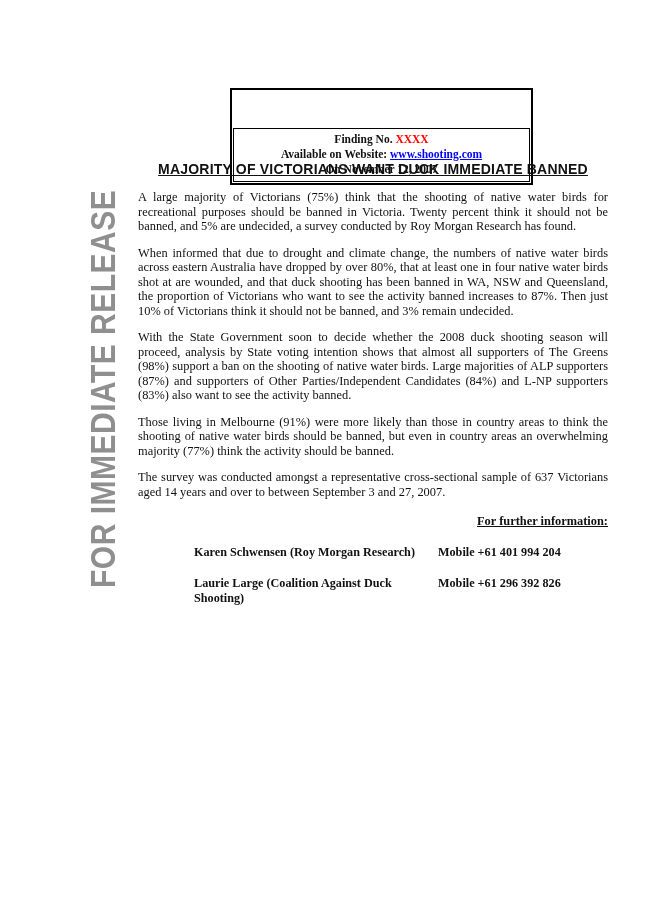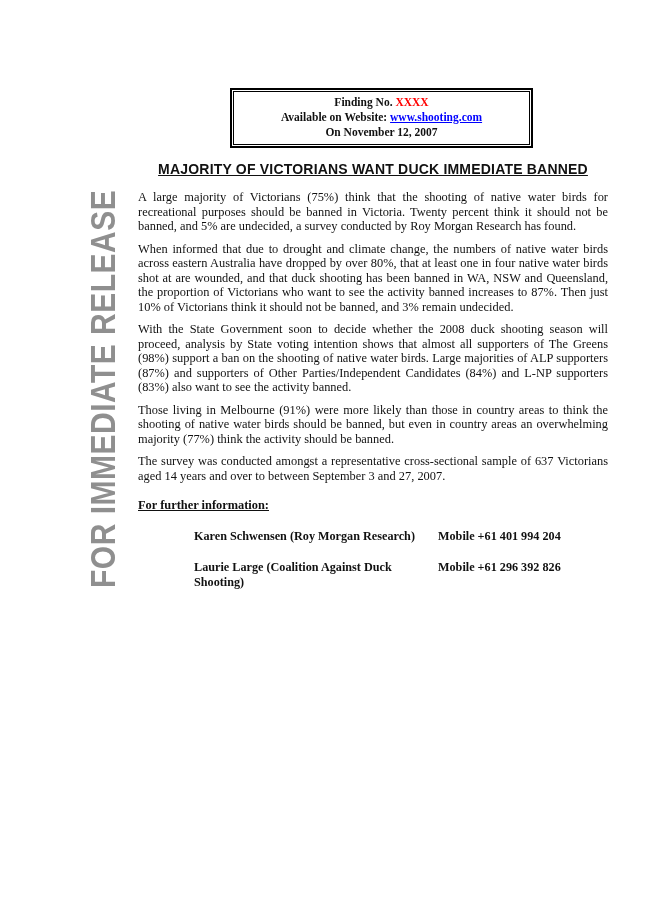--- a/index.html
+++ b/index.html
@@ -38,20 +38,21 @@
     border: 2px solid #000;
     padding: 1px;
   }
   .finding-box-inner {
     border: 1px solid #000;
     text-align: center;
     font-weight: bold;
     font-size: 11.5px;
     line-height: 15px;
     padding: 3px 2px 4px;
+    margin-top: 37px;
   }
   .finding-box-inner .link { text-decoration: underline; cursor: pointer; }
 
   
   .content {
     position: absolute;
     left: 138px;
     top: 161px;
     width: 470px;
   }
@@ -61,25 +62,25 @@
     font-size: 14px;
     text-align: center;
     text-decoration: underline;
     margin: 0 0 13px 0;
     letter-spacing: 0.2px;
   }
   .content p.body-par {
     font-size: 12.4px;
     line-height: 14.5px;
     text-align: justify;
-    margin: 0 0 8px 0;
+    margin: 12px 0 8px 0;
   }
 
   .contact-heading {
-    text-align: left;
+    text-align: right;
     font-weight: bold;
     font-size: 12.4px;
     text-decoration: underline;
     margin: 15px 0 0 0;
     line-height: 15px;
   }
   .contact-row {
     display: flex;
     margin: 16px 0 0 56px;
     font-weight: bold;

